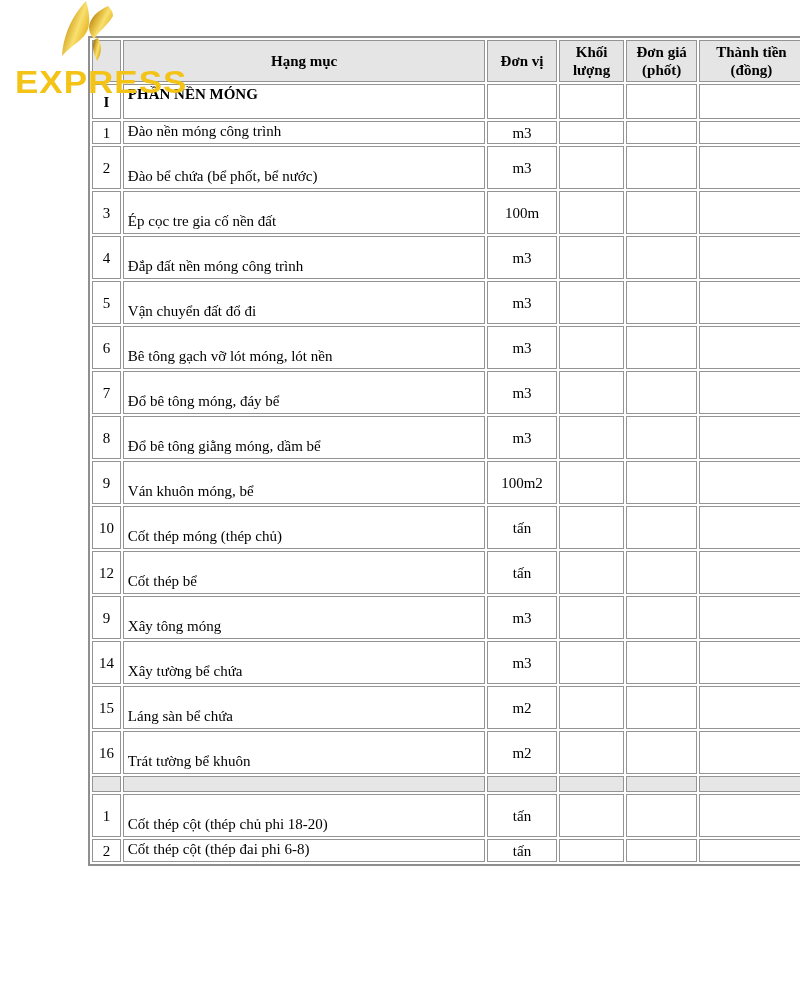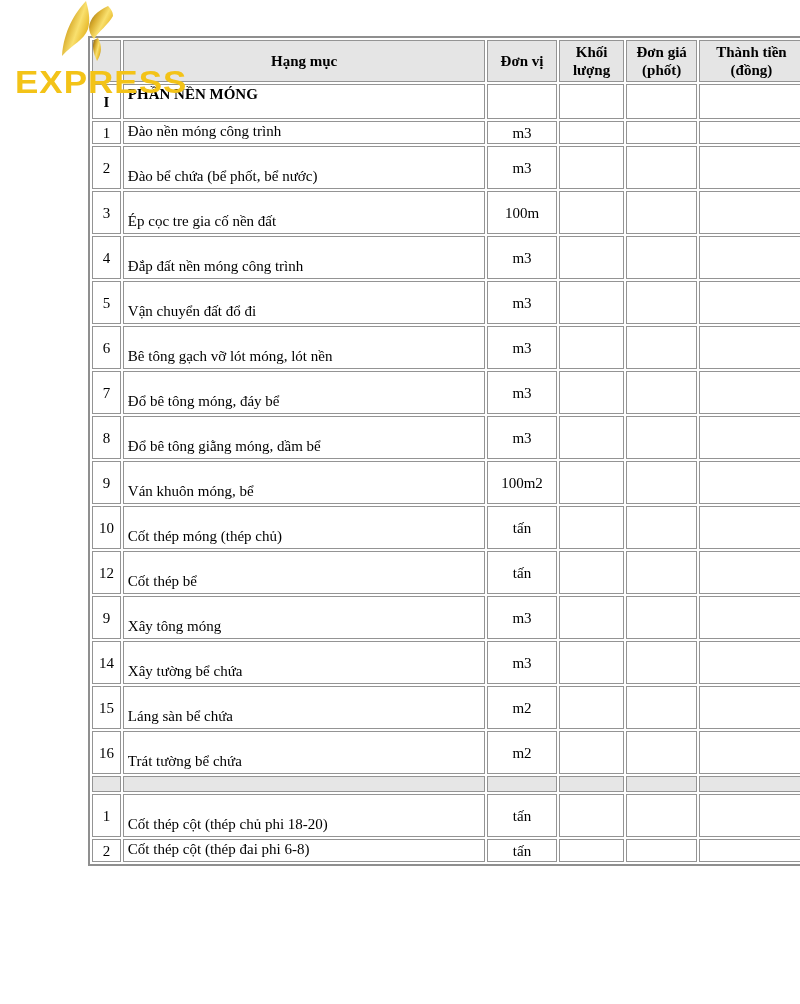--- a/index.html
+++ b/index.html
@@ -209,21 +209,21 @@
       <tr class="item size-tall">
         <td class="c0">15</td>
         <td class="c1">Láng sàn bể chứa</td>
         <td class="c2">m2</td>
         <td class="c3"></td>
         <td class="c4"></td>
         <td class="c5"></td>
       </tr>
       <tr class="item size-tall">
         <td class="c0">16</td>
-        <td class="c1">Trát tường bể chứa</td>
+        <td class="c1">Trát tường bể khuôn</td>
         <td class="c2">m2</td>
         <td class="c3"></td>
         <td class="c4"></td>
         <td class="c5"></td>
       </tr>
       <tr class="spacer size-spacer">
         <td class="c0"></td>
         <td class="c1"></td>
         <td class="c2"></td>
         <td class="c3"></td>

